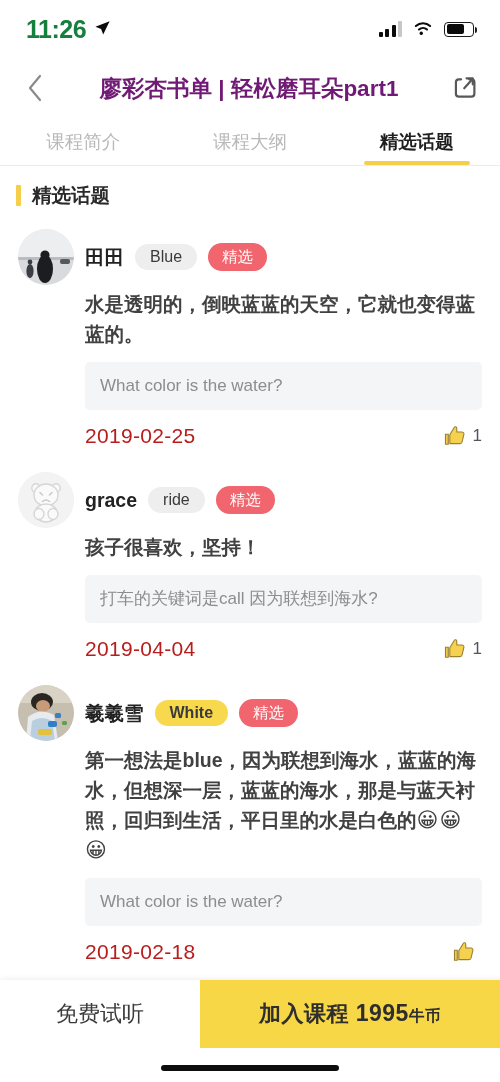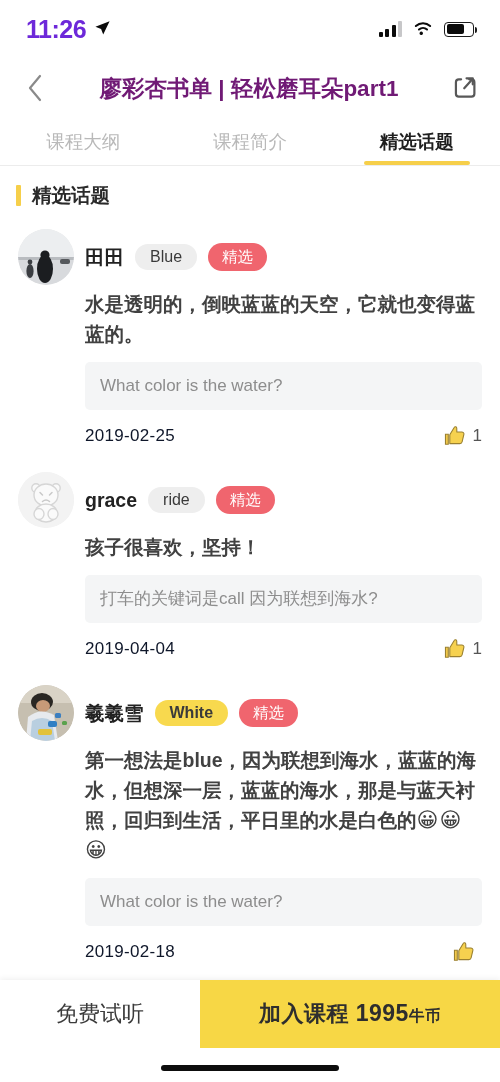--- a/index.html
+++ b/index.html
@@ -16,21 +16,21 @@
     overflow: hidden;
   }
 
   
   .statusbar {
     height: 58px;
     display: flex; align-items: center; justify-content: space-between;
     padding: 0 26px 0 26px;
   }
   .sb-left { display: flex; align-items: center; gap: 8px; }
-  .sb-time { font-size: 25px; font-weight: 700; color: #6d28d9; letter-spacing: -0.5px; }
+  .sb-time { font-size: 25px; font-weight: 700; color: #15803d; letter-spacing: -0.5px; }
   .loc-icon { display:block; }
   .sb-right { display: flex; align-items: center; gap: 10px; }
   .bars { display:flex; align-items:flex-end; gap:2.5px; height:16px; }
   .bars i { display:block; width:4px; background:#0b0b0b; border-radius:1px; }
   .bars i:nth-child(1){height:5px}
   .bars i:nth-child(2){height:8px}
   .bars i:nth-child(3){height:12px}
   .bars i:nth-child(4){height:16px; background:#c7c7c9}
   .batt { width:30px; height:15px; border:1.6px solid #1b1b1b; border-radius:4px; padding:1.6px; position:relative; }
   .batt::after{content:"";position:absolute;right:-4px;top:4px;width:2.4px;height:6px;background:#1b1b1b;border-radius:0 2px 2px 0;}
@@ -99,21 +99,21 @@
   }
   .c-emoji { font-size: 21px; letter-spacing: 1px; }
   .q-box {
     background:#f4f5f6; border-radius:5px;
     padding: 13px 15px; color:#8d8d8d; font-size:17px; line-height:22px;
   }
   .c-foot {
     display:flex; align-items:center; justify-content:space-between;
     padding: 13px 0 17px 0;
   }
-  .c-date { font-size: 17px; color:#0f172a; letter-spacing:0.3px; }
+  .c-date { font-size: 21px; color:#b91c1c; letter-spacing:0.3px; }
   .c-like { display:flex; align-items:center; gap:5px; cursor:pointer; }
   .like-count { font-size: 17px; color:#555; }
 
   
   .clipped { max-height: 34px; overflow: hidden; }
 
   
   .bottombar {
     position:absolute; left:0; right:0; bottom:0;
     height: 102px; background:#ffffff;
@@ -193,22 +193,22 @@
     <div class="share-btn">
       <svg width="30" height="30" viewBox="0 0 26 26">
         <path d="M17.5 5.5H19.5a2.5 2.5 0 0 1 2.5 2.5v10a2.5 2.5 0 0 1-2.5 2.5h-11A2.5 2.5 0 0 1 6 18V8a2.5 2.5 0 0 1 2.5-2.5h2" stroke="#585858" stroke-width="1.9" fill="none" stroke-linecap="round"></path>
         <path d="M13.2 13.2 20 5.6" stroke="#585858" stroke-width="1.9" fill="none" stroke-linecap="round"></path>
         <path d="M15.2 4.6h5.4v5.2" stroke="#585858" stroke-width="1.9" fill="none" stroke-linecap="round" stroke-linejoin="round"></path>
       </svg>
     </div>
   </div>
 
   <div class="tabs">
+    <div class="tab">课程简介</div>
     <div class="tab">课程大纲</div>
-    <div class="tab">课程简介</div>
     <div class="tab active">精选话题</div>
   </div>
 
   <div class="section-head">
     <span class="section-bar"></span>
     <span class="section-title">精选话题</span>
   </div>
 
   <div class="list">
 

